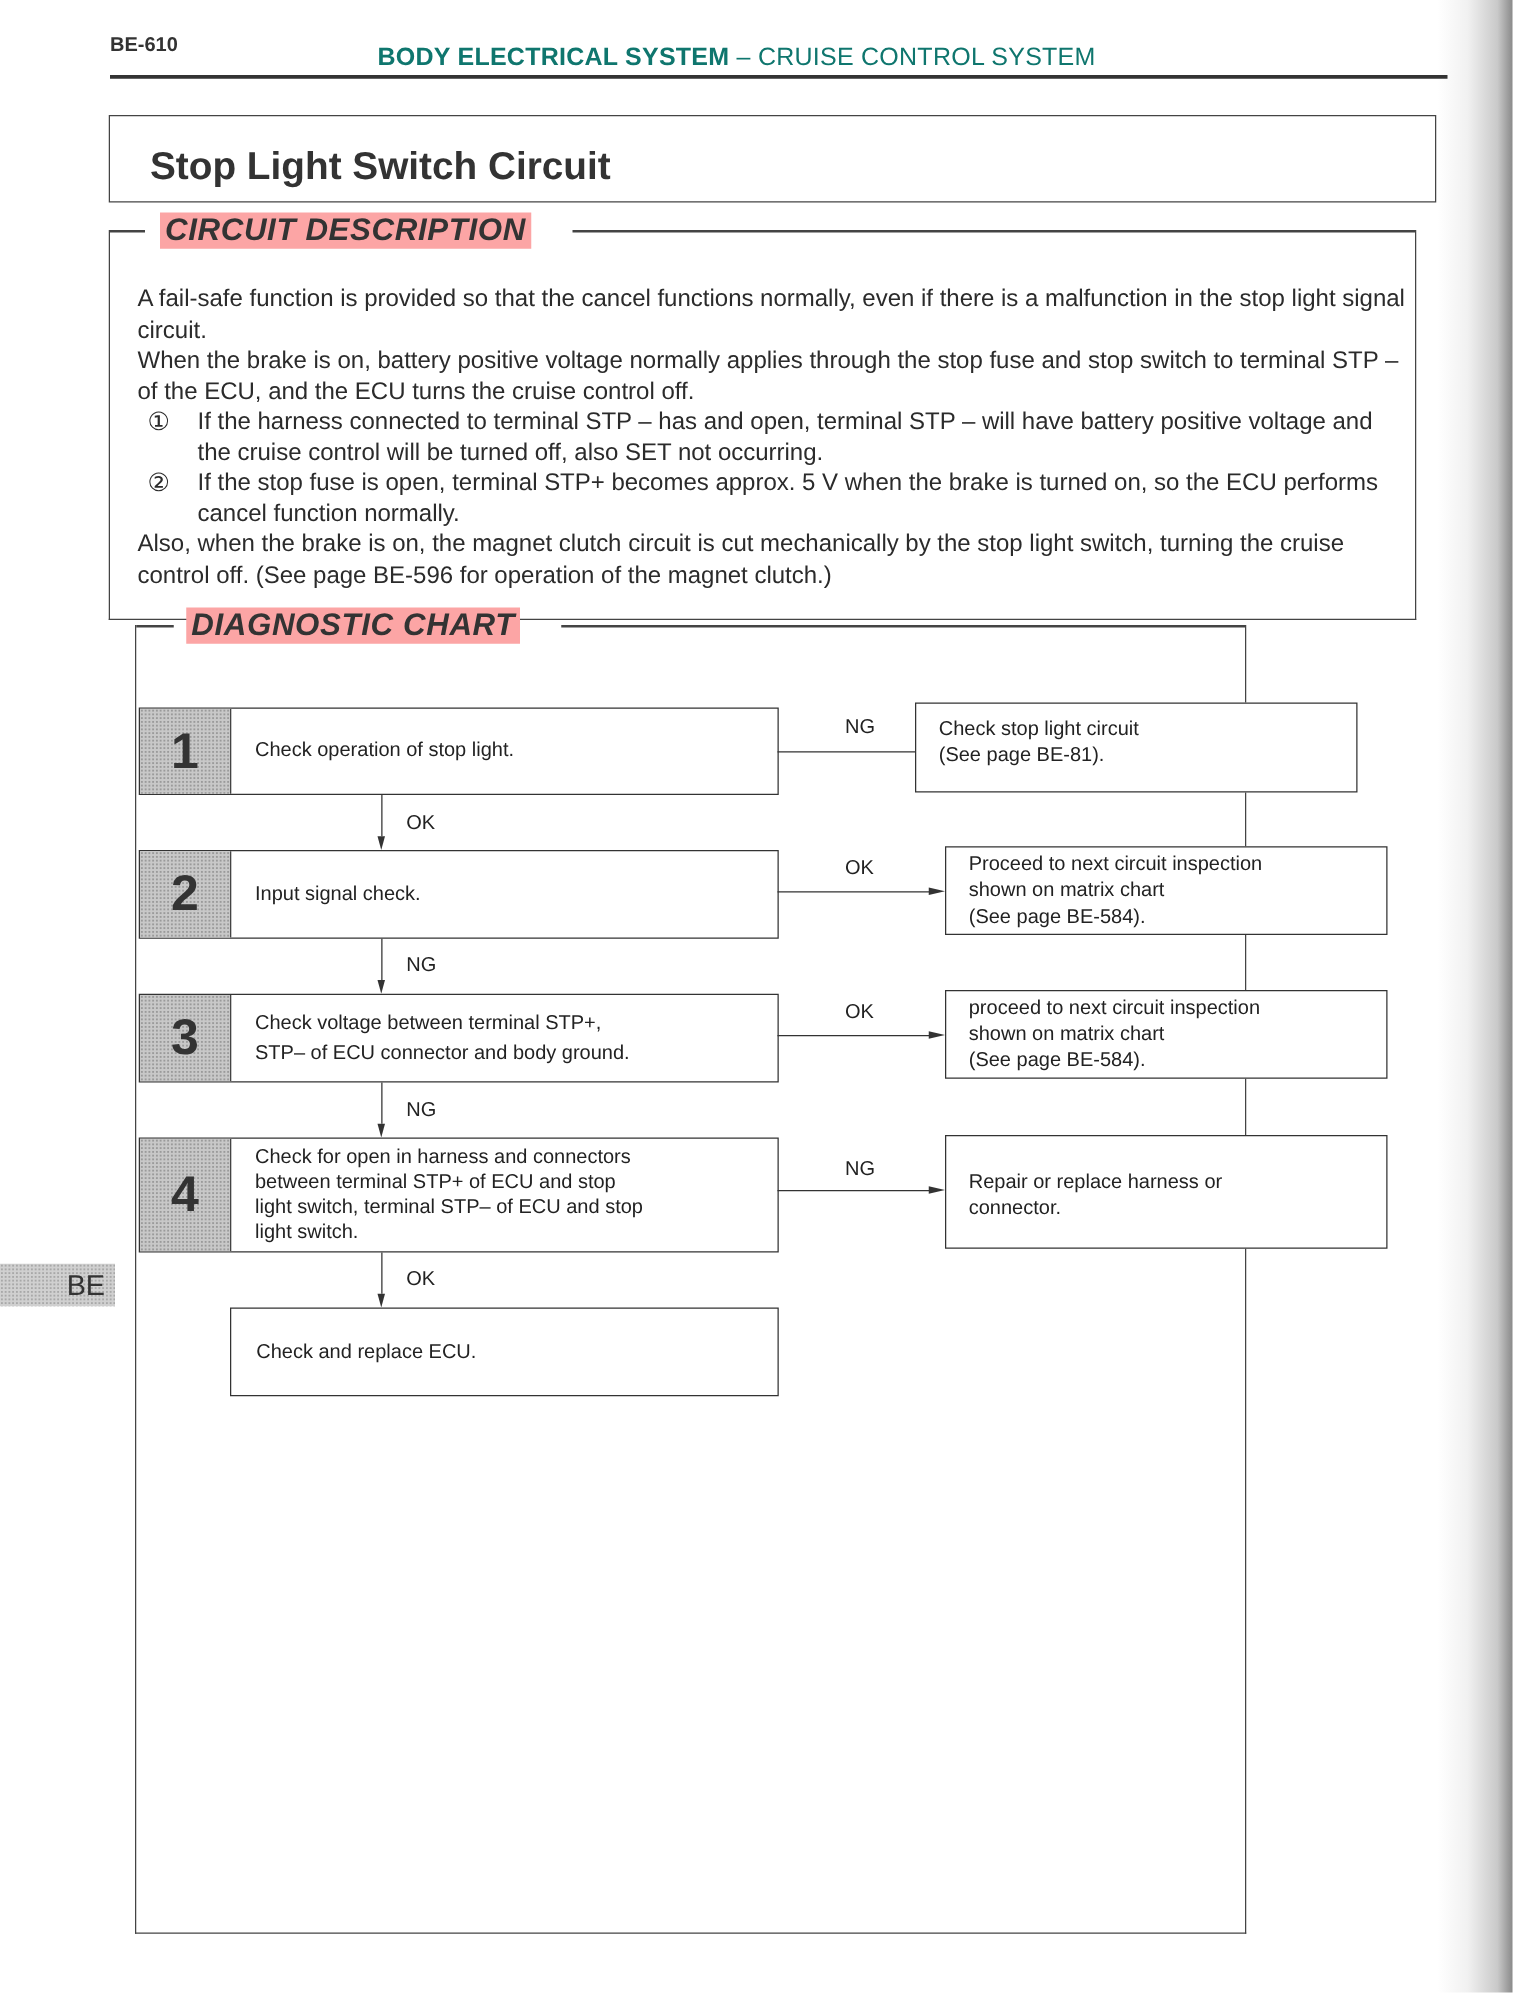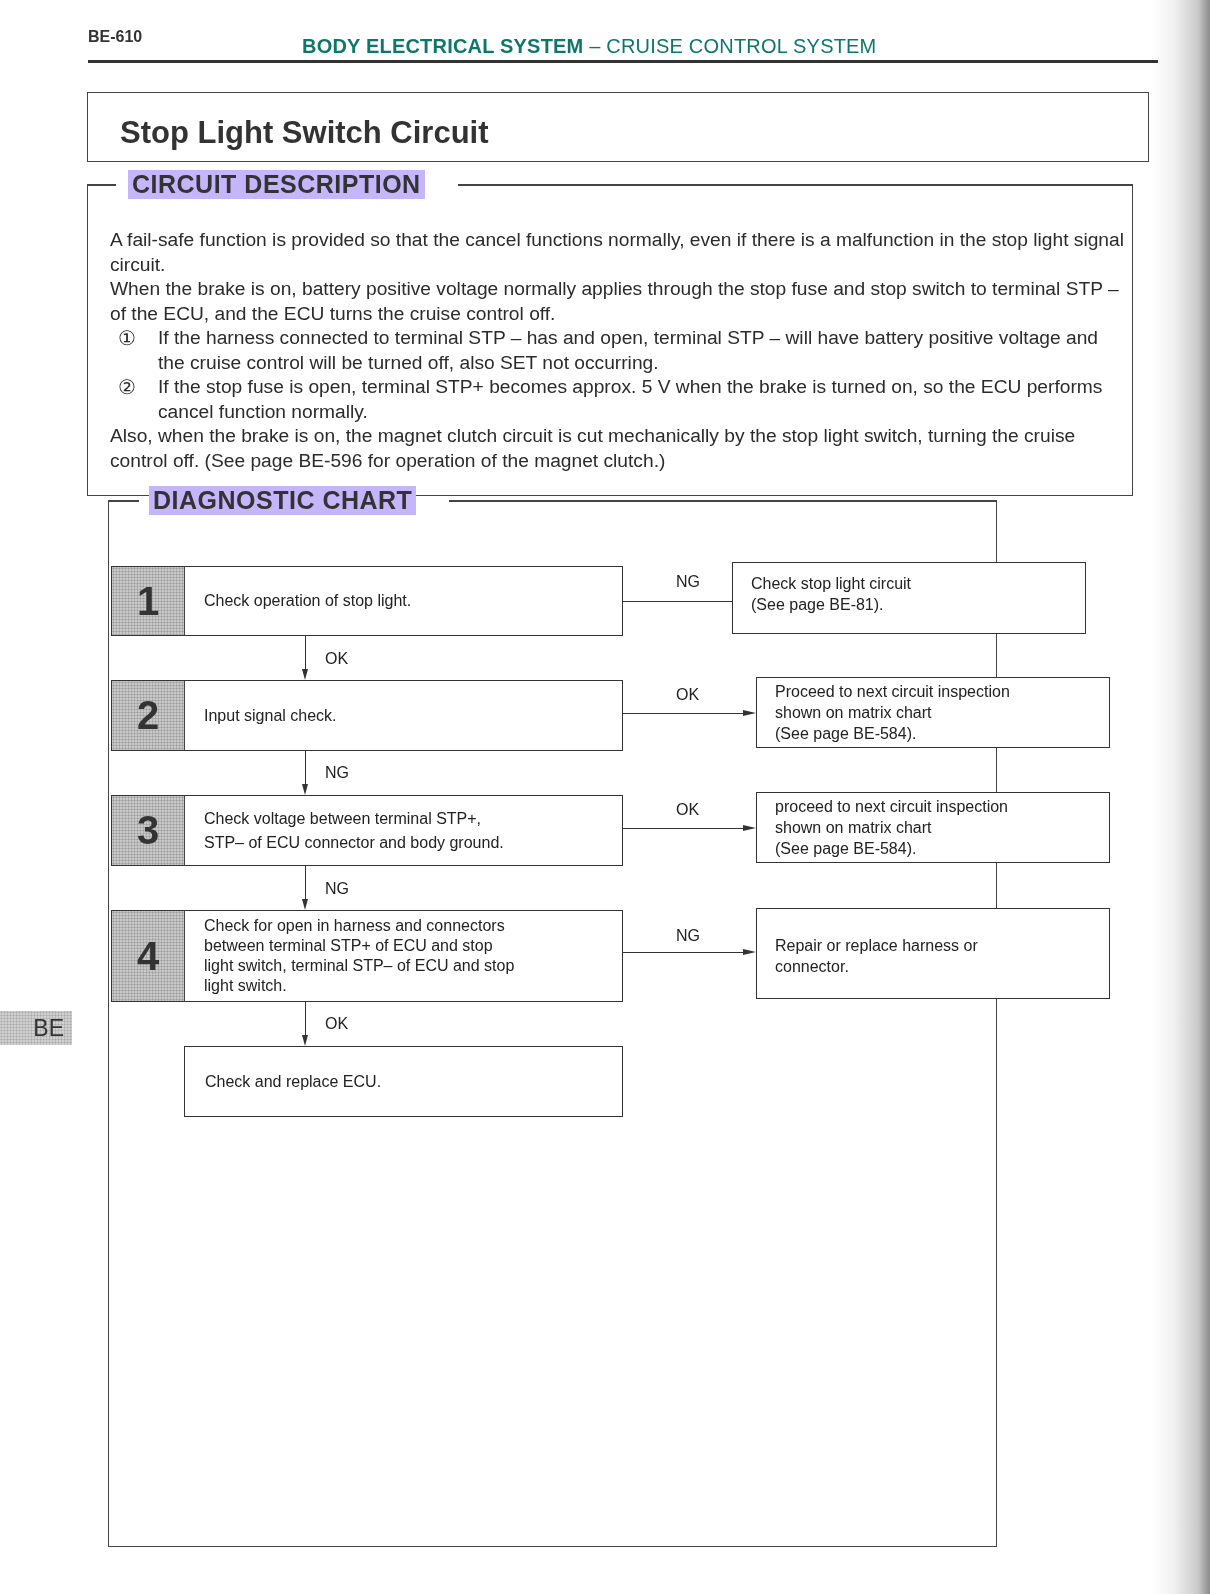--- a/index.html
+++ b/index.html
@@ -8,40 +8,40 @@
   .edge{position:absolute;top:0;right:0;width:60px;height:1594px;
         background:linear-gradient(to right,#ffffff 0%,#f1f1f1 40%,#c9c9c9 80%,#8a8a8a 100%);}
   .pnum{position:absolute;left:88px;top:28px;font-size:16px;font-weight:bold;color:#333;}
   .htitle{position:absolute;left:302px;top:35px;font-size:20px;color:#0f766e;letter-spacing:0.2px;}
   .htitle b{font-weight:bold;}
   .hrule{position:absolute;left:88px;top:60px;width:1070px;height:3px;background:#333;}
   .titlebox{position:absolute;left:87px;top:92px;width:1062px;height:70px;border:1.5px solid #444;box-sizing:border-box;}
   .titlebox .t{position:absolute;left:32px;top:22px;font-size:31px;font-weight:bold;color:#333;}
   .sec{position:absolute;border:1.5px solid #444;border-top:none;box-sizing:border-box;}
   .sec .topl{position:absolute;top:0;height:1.5px;background:#444;}
-  .sec .lbl{position:absolute;top:-14px;font-size:25px;font-weight:bold;color:#333;background:#c4b5fd;padding:0 4px;letter-spacing:0.5px;}
+  .sec .lbl{position:absolute;top:-14px;font-size:25px;font-weight:bold;color:#333;background:#fca5a5;padding:0 4px;letter-spacing:0.5px;font-style:italic;}
   .desc{position:absolute;left:110px;top:228px;width:1020px;font-size:19.2px;line-height:24.5px;color:#2b2b2b;}
   .desc p{margin:0;}
   .desc .item{padding-left:48px;position:relative;}
   .desc .num{position:absolute;left:8px;top:0;font-size:20px;}
   .box{position:absolute;border:1.5px solid #333;box-sizing:border-box;background:#fff;}
   .step{display:flex;}
   .step .n{width:72px;border-right:1.5px solid #444;
            background-color:#c8c8c8;
            background-image:radial-gradient(#9a9a9a 0.9px,transparent 1.1px);
            background-size:3px 3px;display:flex;align-items:center;justify-content:center;
            font-size:40px;font-weight:bold;color:#333;}
   .step .txt{flex:1;display:flex;align-items:center;padding-left:19px;font-size:16px;line-height:20px;color:#222;}
   .res{font-size:16px;line-height:21px;color:#222;padding:10px 18px;}
   .flbl{position:absolute;font-size:16px;color:#222;}
   .vline{position:absolute;width:1.4px;background:#333;}
   .hline{position:absolute;height:1.4px;background:#333;}
   .arrD{position:absolute;width:0;height:0;border-left:3.5px solid transparent;border-right:3.5px solid transparent;border-top:11px solid #333;}
   .arrR{position:absolute;width:0;height:0;border-top:3.5px solid transparent;border-bottom:3.5px solid transparent;border-left:13px solid #333;}
-  .tab{position:absolute;left:0;top:1011px;width:72px;height:34px;
+  .tab{position:absolute;left:0;top:1011px;width:92px;height:34px;
        background-color:#d0d0d0;background-image:radial-gradient(#a8a8a8 0.9px,transparent 1.1px);background-size:3px 3px;
        font-size:23px;color:#333;text-align:right;padding-right:8px;box-sizing:border-box;line-height:34px;}
 </style>
 </head>
 <body>
 
 <div class="edge"></div>
 
 <div class="pnum">BE-610</div>
 <div class="htitle"><b>BODY ELECTRICAL SYSTEM</b><span> – </span><span>CRUISE CONTROL SYSTEM</span></div>

